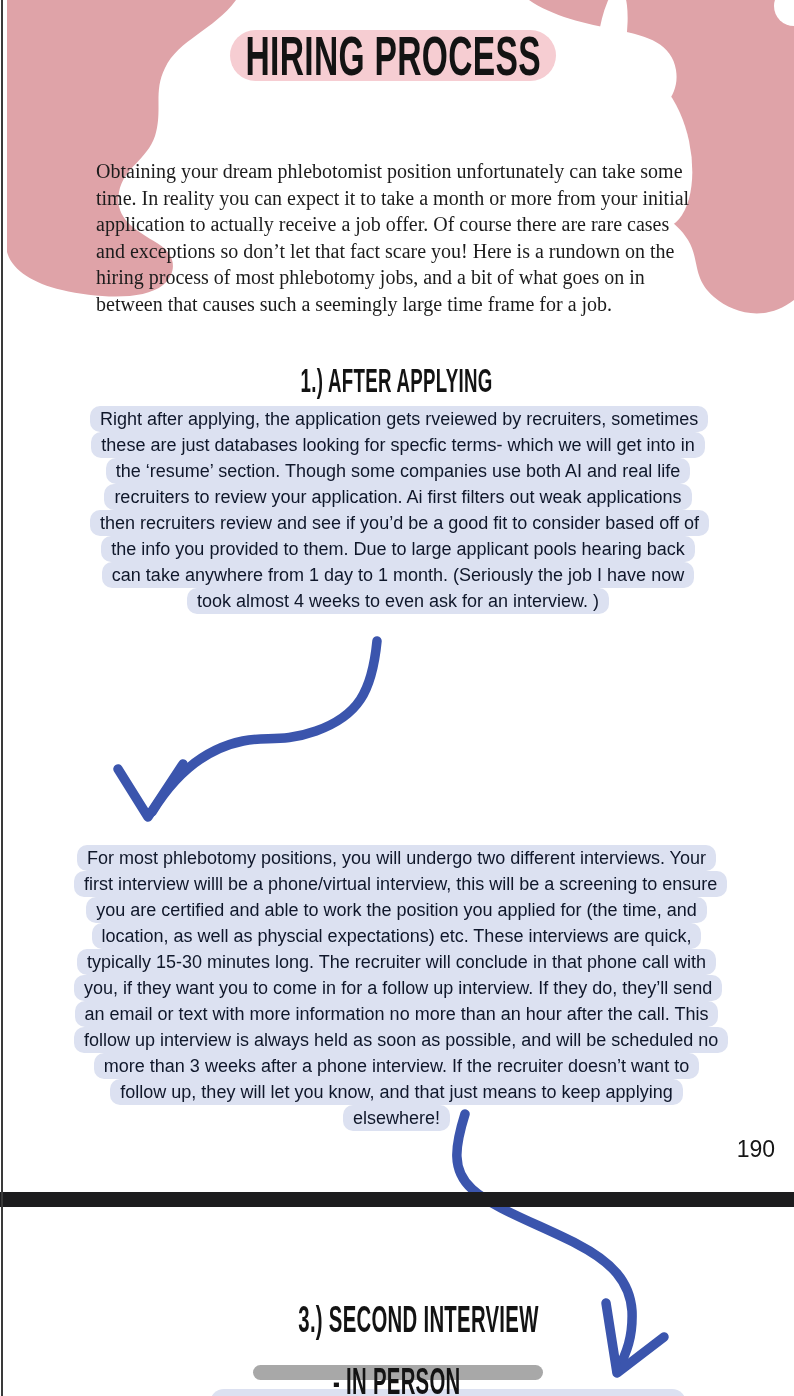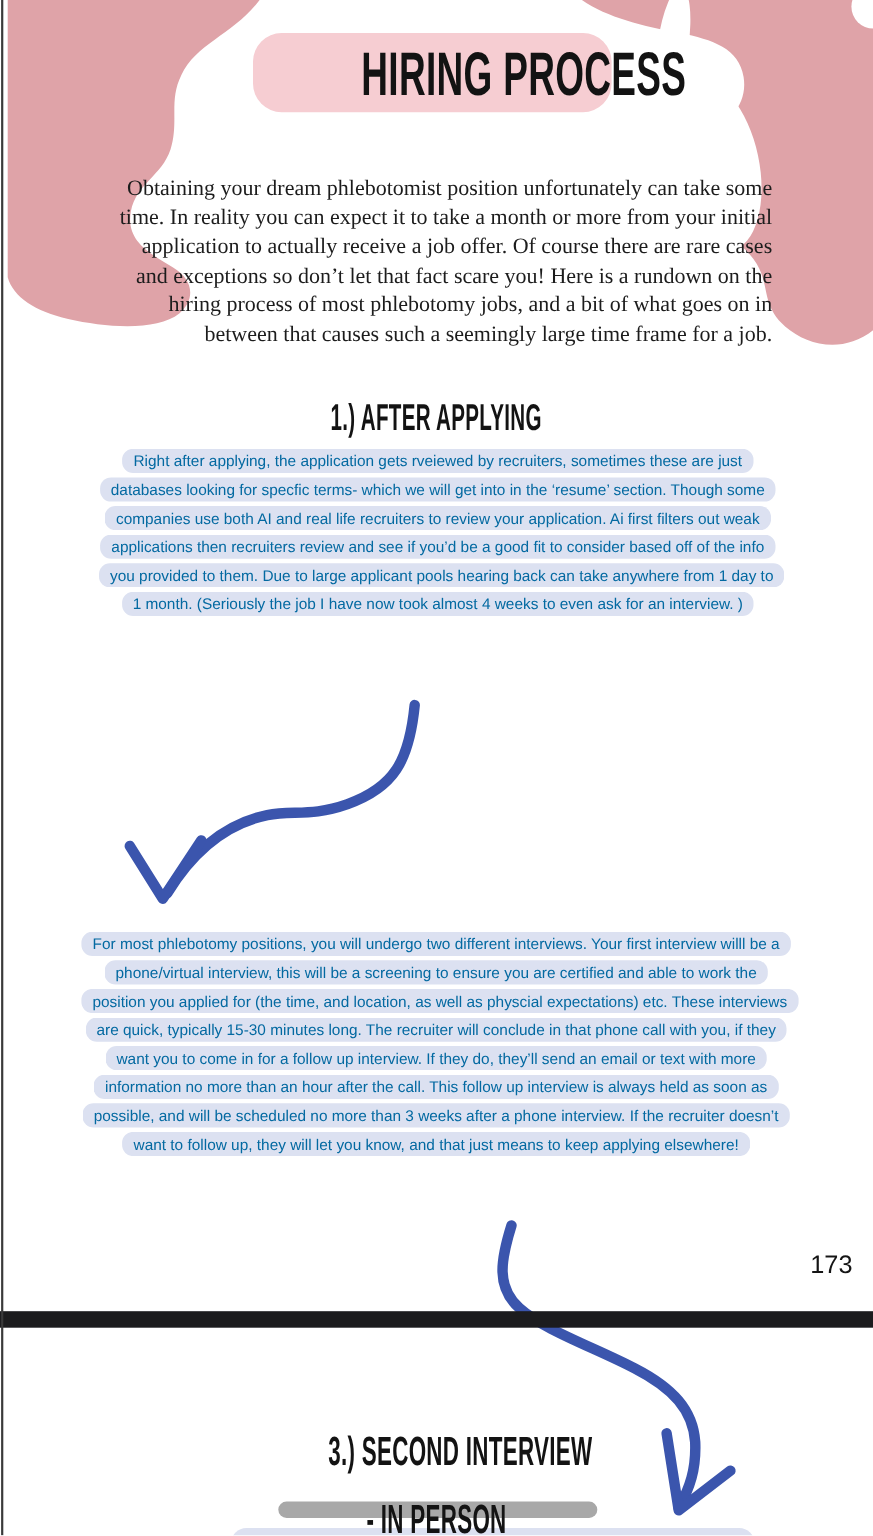--- a/index.html
+++ b/index.html
@@ -9,47 +9,47 @@
     background:#ffffff;
     overflow:hidden;
     font-family:"Liberation Sans", sans-serif;
   }
   
   .deco-layer{position:absolute;left:0;top:0;width:794px;height:1396px;z-index:1;pointer-events:none;}
   
   .edge-line{position:absolute;left:1px;top:0;width:2px;height:1396px;background:#3a3a3a;z-index:5;}
   
   .title-pill{
-    position:absolute;left:230px;top:30px;width:326px;height:72px;
+    position:absolute;left:230px;top:30px;width:326px;height:51px;
     background:#f6cdd2;border-radius:26px;z-index:2;
-    display:flex;align-items:center;justify-content:flex-start;
+    display:flex;align-items:center;justify-content:center;
   }
   .condensed{
     display:inline-block;white-space:nowrap;
     transform:scaleX(0.55);transform-origin:center center;
     font-weight:800;color:#131313;letter-spacing:0.5px;
   }
   .title-text{font-size:56px;transform:scaleX(0.60);}
   
   .intro{
     position:absolute;left:96px;top:138px;width:606px;z-index:2;
     font-family:"Liberation Serif", serif;
     font-size:20px;line-height:26.5px;color:#1c1c1c;
-    text-align:right;
+    text-align:left;
   }
   
   .sec-heading{position:absolute;left:0;width:794px;text-align:center;z-index:2;}
   .h1-pos{top:361px;font-size:34px;}
   .h2-pos{top:771px;font-size:37px;}
   .h3-line1{top:1299px;font-size:37px;padding-left:21px;}
   .h3-line2{top:1345px;font-size:37px;z-index:3;margin-top:16px;}
   
   .hl-para{
     position:absolute;z-index:2;text-align:center;
-    font-size:14px;line-height:26px;color:#0369a1;
+    font-size:18px;line-height:26px;color:#0f172a;
   }
   .p1-pos{left:90px;top:406px;width:616px;}
   .p2-pos{left:74px;top:845px;width:645px;}
   .hl{
     background:#dce1f1;
     border-radius:10px;
     padding:3px 10px;
     -webkit-box-decoration-break:clone;
     box-decoration-break:clone;
   }
@@ -112,21 +112,21 @@
     <span class="condensed">1.) AFTER APPLYING</span>
   </div>
   <div class="hl-para p1-pos">
     <span class="hl">Right after applying, the application gets rveiewed by recruiters, sometimes these are just databases looking for specfic terms- which we will get into in the ‘resume’ section. Though some companies use both AI and real life recruiters to review your application. Ai first filters out weak applications then recruiters review and see if you’d be a good fit to consider based off of the info you provided to them. Due to large applicant pools hearing back can take anywhere from 1 day to 1 month. (Seriously the job I have now took almost 4 weeks to even ask for an interview. )</span>
   </div>
 
   <div class="hl-para p2-pos">
     <span class="hl">For most phlebotomy positions, you will undergo two different interviews. Your first interview willl be a phone/virtual interview, this will be a screening to ensure you are certified and able to work the position you applied for (the time, and location, as well as physcial expectations) etc. These interviews are quick, typically 15-30 minutes long. The recruiter will conclude in that phone call with you, if they want you to come in for a follow up interview. If they do, they’ll send an email or text with more information no more than an hour after the call. This follow up interview is always held as soon as possible, and will be scheduled no more than 3 weeks after a phone interview.  If the recruiter doesn’t  want to follow up, they will let you know, and that just means to keep applying elsewhere!</span>
   </div>
 
-  <div class="page-number">173</div>
+  <div class="page-number">190</div>
 
   <div class="divider-bar"></div>
 
   <div class="sec-heading h3-line1">
     <span class="condensed">3.) SECOND INTERVIEW</span>
   </div>
   <div class="gray-underline"></div>
   <div class="sec-heading h3-line2">
     <span class="condensed">- IN PERSON</span>
   </div>

